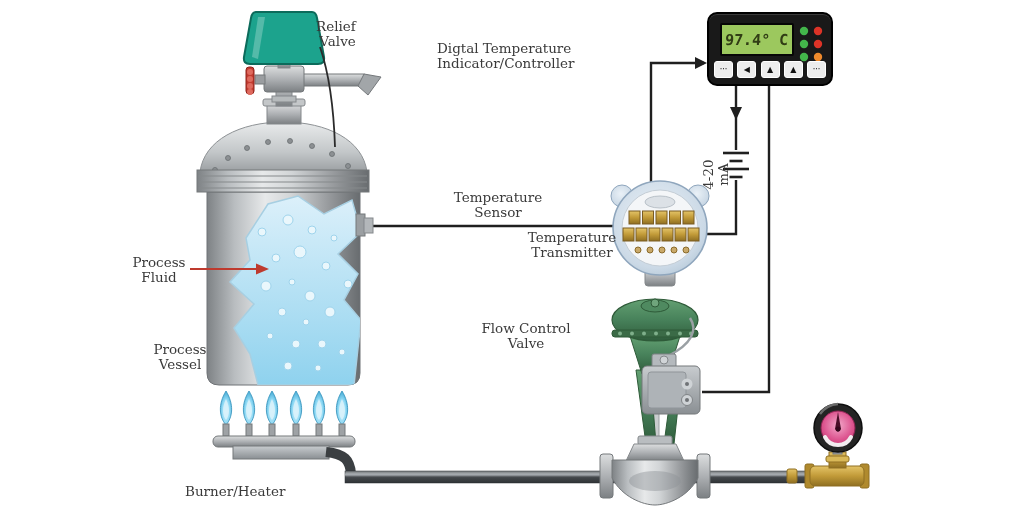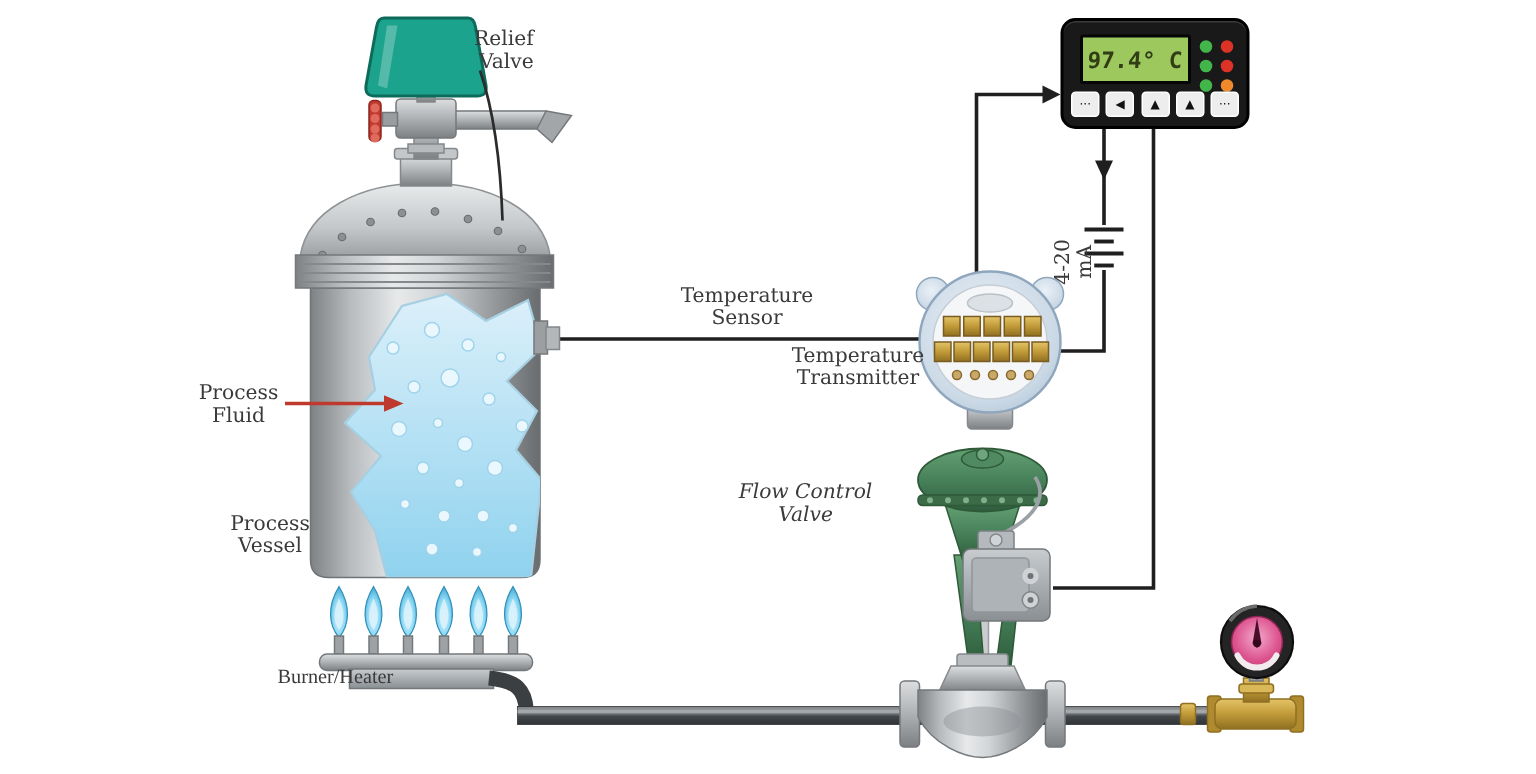--- a/index.html
+++ b/index.html
@@ -329,26 +329,28 @@
     <div class="dbtn">···</div>
     <div class="dbtn">◀</div>
     <div class="dbtn">▲</div>
     <div class="dbtn">▲</div>
     <div class="dbtn">···</div>
   </div>
 </div>
 
 <div class="lbl" style="left:316px;top:19px;text-align:right;">Relief
 Valve</div>
+<div class="lbl" style="left:437px;top:41px;">Digtal Temperature
+Indicator/Controller</div>
 <div class="lbl ctr" style="left:448px;top:190px;width:100px;">Temperature
 Sensor</div>
 <div class="lbl ctr" style="left:522px;top:230px;width:100px;">Temperature
 Transmitter</div>
-<div class="lbl ctr" style="left:487px;top:321px;width:100px;font-style:italic;">Flow Control
+<div class="lbl ctr" style="left:476px;top:321px;width:100px;">Flow Control
 Valve</div>
 <div class="lbl ctr" style="left:119px;top:255px;width:80px;">Process
 Fluid</div>
 <div class="lbl ctr" style="left:140px;top:342px;width:80px;">Process
 Vessel</div>
-<div class="lbl" style="left:185px;top:444px;white-space:nowrap;font-family:Liberation Serif, serif;">Burner/Heater</div>
+<div class="lbl" style="left:185px;top:484px;white-space:nowrap;">Burner/Heater</div>
 <div class="lbl ctr" id="lbl-signal" style="left:690px;top:160px;width:52px;">4-20 mA</div>
 
 </div>
 
 </body></html>

